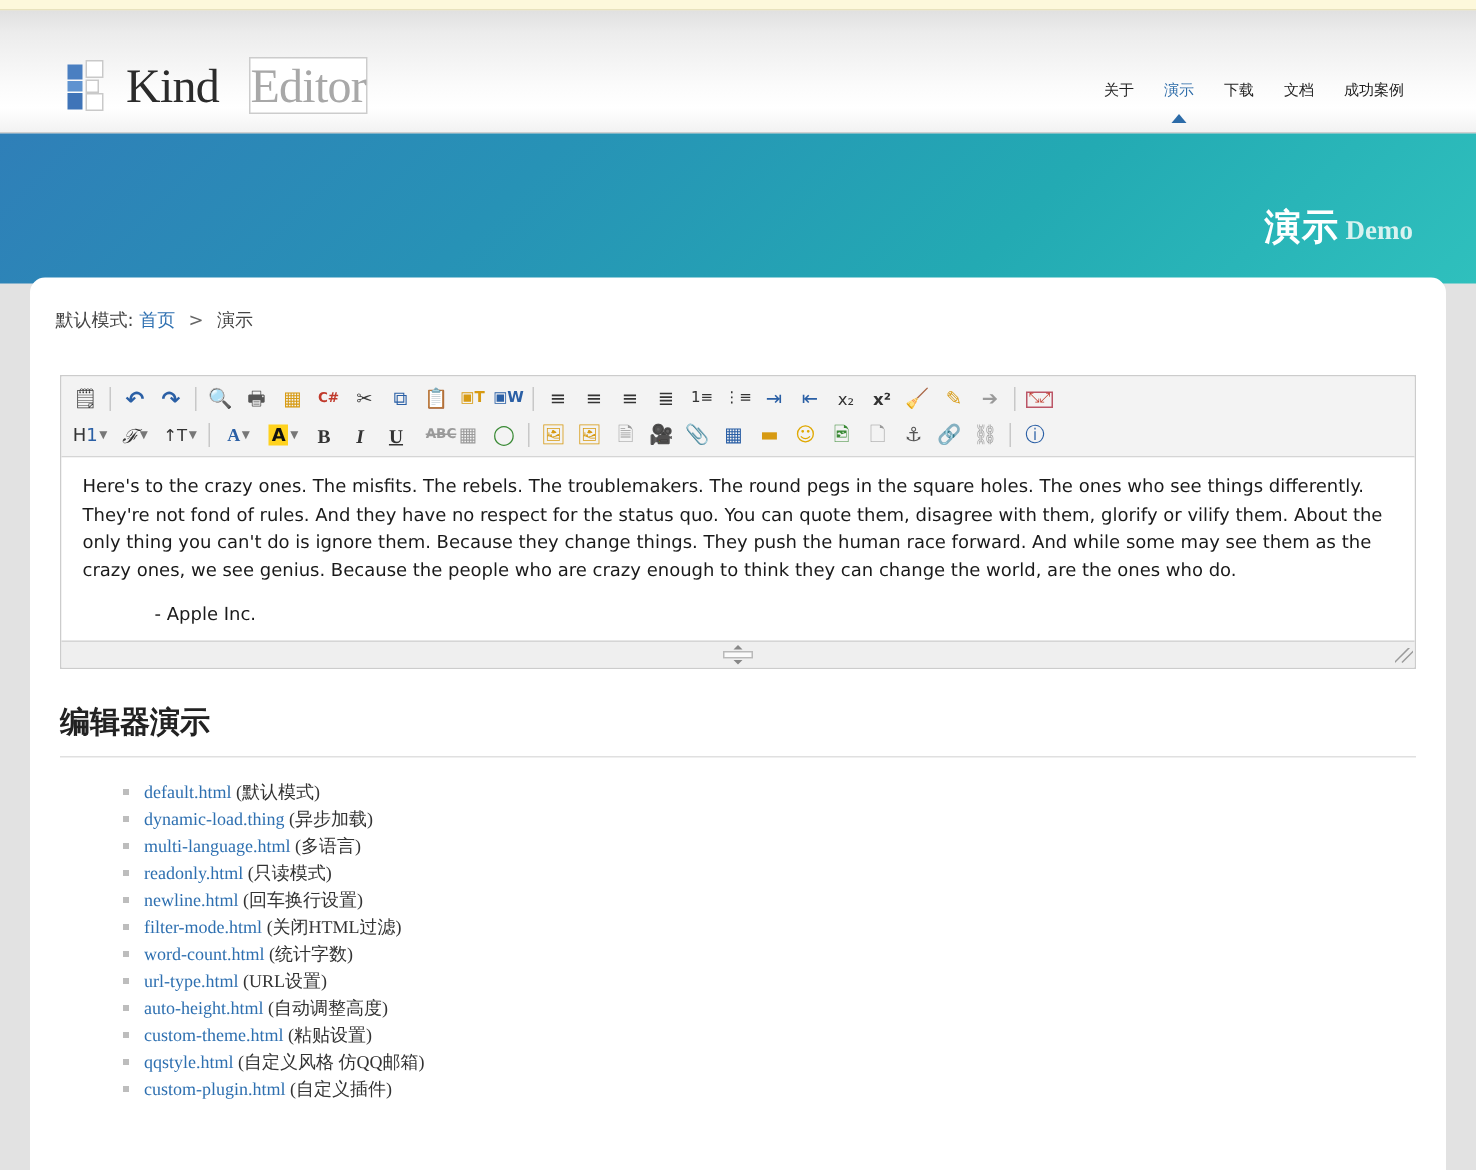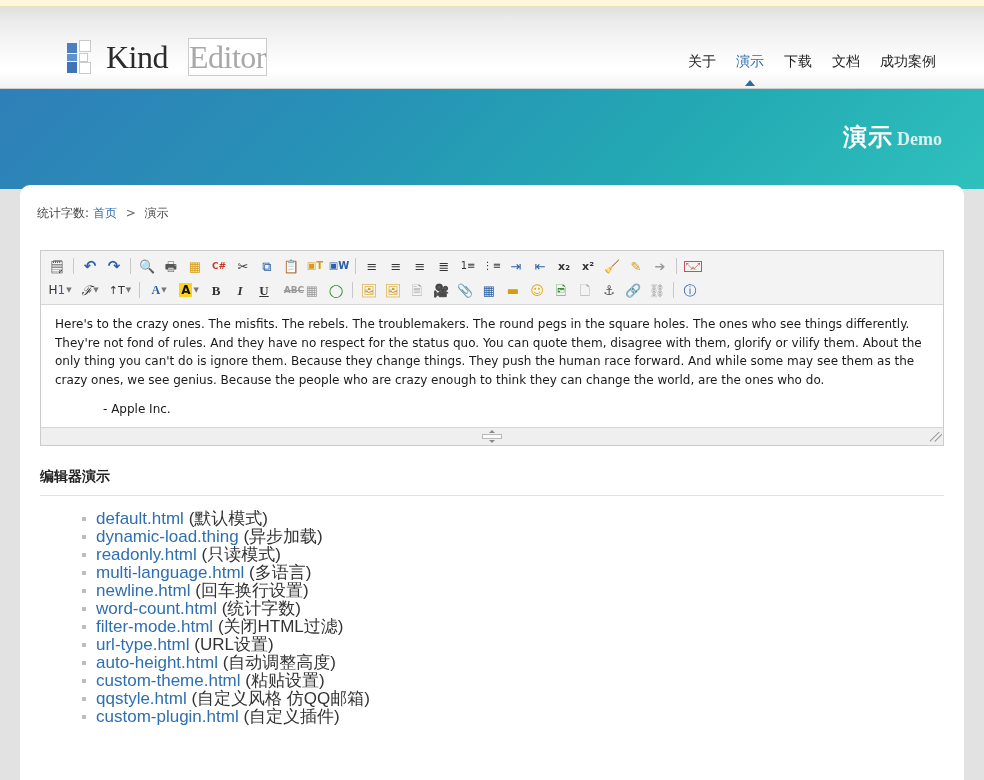--- a/index.html
+++ b/index.html
@@ -18,59 +18,59 @@
 
   
   .header {
     height: 82px;
     background: linear-gradient(to bottom, #e0e0e0 0%, #ececec 18%, #fbfbfb 62%, #ffffff 80%, #f2f2f2 100%);
     position: relative;
     border-bottom: 1px solid #cfcfcf;
   }
   .logo-wrap {
     position: absolute; left: 45px; top: 33px;
-    display: flex; align-items: center; margin-left: 22px;
+    display: flex; align-items: center;
   }
   .logo-mark {
     width: 30px; height: 34px; position: relative; margin-right: 9px;
   }
   .logo-mark i { position: absolute; display: block; }
   .lm1 { left:0;  top:3px;  width:10px; height:10px; background:#4a7fc1; }
   .lm2 { left:12px;top:0;   width:12px; height:12px; background:#ffffff; border:1px solid #c9c9c9; }
   .lm3 { left:0;  top:14px; width:10px; height:7px;  background:#5f93d0; }
   .lm4 { left:12px;top:13px;width:9px;  height:9px;  background:#ffffff; border:1px solid #c9c9c9; }
   .lm5 { left:0;  top:22px; width:10px; height:11px; background:#3f74b8; }
   .lm6 { left:12px;top:22px;width:12px; height:12px; background:#ffffff; border:1px solid #c9c9c9; }
   .logo-text { font-family: "Liberation Serif", serif; font-size: 32px; letter-spacing: -0.5px; line-height: 1; }
   .logo-text .kind { color: #2b2b2b; }
   .logo-text .editor { color: #a8a8a8; }
 
   .nav {
     position: absolute; right: 48px; top: 46px;
     display: flex; align-items: flex-start; gap: 20px;
   }
   .nav-item {
-    font-size: 14px; color: #1f1f1f; text-decoration: none;
+    font-size: 10px; color: #1f1f1f; text-decoration: none;
     font-family: Liberation Sans, sans-serif;
     position: relative; padding-bottom: 2px; cursor: pointer;
   }
   .nav-item.active { color: #2c6ba8; }
   .nav-arrow {
     position: absolute; left: 50%; transform: translateX(-50%); bottom: -13px;
     width: 0; height: 0; border-left: 5px solid transparent;
     border-right: 5px solid transparent; border-bottom: 6px solid #2c6ba8;
   }
 
   
   .banner {
     height: 100px; position: relative;
     background: linear-gradient(135deg, #2f7fb8 0%, #2792b6 35%, #23aab3 68%, #2fc0bd 100%);
   }
   .banner-title {
-    position: absolute; right: 42px; bottom: 36px;
+    position: absolute; right: 42px; bottom: 22px;
     color: #ffffff; white-space: nowrap;
   }
   .banner-title .cn { font-size: 24px; font-weight: bold; letter-spacing: 1px; font-family: "DejaVu Sans", sans-serif; }
   .banner-title .en { font-size: 18px; font-weight: bold; color: #d9f2f0; font-family: "Liberation Serif", serif; margin-left: 4px; }
 
   
   .panel {
     position: absolute; left: 20px; top: 185px;
     width: 944px; min-height: 595px;
     background: #ffffff;
@@ -141,29 +141,29 @@
   .resize-c::before, .resize-c::after {
     content: ""; position: absolute; background: #9a9a9a; height: 1px; width: 14px;
     transform: rotate(-45deg); transform-origin: left bottom;
   }
   .resize-c::before { left: 0px; bottom: 2px; }
   .resize-c::after  { left: 5px; bottom: 2px; }
 
   
   .section-title {
     margin: 22px 20px 0 20px;
-    font-size: 14px; font-weight: bold; color: #222;
+    font-size: 20px; font-weight: bold; color: #222;
     font-family: "DejaVu Sans", sans-serif;
     padding-bottom: 9px;
     border-bottom: 1px solid #e0e0e0;
   }
   .demo-list { margin: 14px 0 0 0; padding: 0 0 0 62px; list-style: none; }
   .demo-list li {
-    font-size: 17px; line-height: 18px; color: #333;
-    font-family: Liberation Sans, sans-serif;
+    font-size: 12px; line-height: 18px; color: #333;
+    font-family: Liberation Serif, serif;
     position: relative; padding-left: 14px;
   }
   .demo-list li::before {
     content: ""; position: absolute; left: 0; top: 7px;
     width: 4px; height: 4px; background: #bdbdbd;
   }
   .demo-list a { color: #2d6fb0; text-decoration: none; cursor: pointer; }
   .demo-list .note { color: #333; }
 
   
@@ -213,21 +213,21 @@
 
 <div class="banner">
   <div class="banner-title">
     <span class="cn">演示</span><span class="en">Demo</span>
   </div>
 </div>
 
 <div class="panel">
 
   <div class="breadcrumb">
-    <span>统计字数:</span>
+    <span>默认模式:</span>
     <a>首页</a>
     <span class="sep">&gt;</span>
     <span class="cur">演示</span>
   </div>
 
   <div class="editor">
 
     <div class="toolbar">
 
       <div class="tb-row">
@@ -288,21 +288,21 @@
         <div class="tb-btn">
             <span class="tb-ico fs-sm">⋮≡</span>
           </div>
         <div class="tb-btn">
             <span class="tb-ico g-blue">⇥</span>
           </div>
         <div class="tb-btn">
             <span class="tb-ico g-blue">⇤</span>
           </div>
         <div class="tb-btn">
-            <span class="tb-ico" style="font-size:11px;font-weight:bold;">x₂</span>
+            <span class="tb-ico" style="font-size:11px;font-weight:normal;">x₂</span>
           </div>
         <div class="tb-btn">
             <span class="tb-ico" style="font-size:11px;font-weight:bold;">x²</span>
           </div>
         <div class="tb-btn">
             <span class="tb-ico g-gold">🧹</span>
           </div>
         <div class="tb-btn">
             <span class="tb-ico g-gold">✎</span>
           </div>
@@ -415,25 +415,25 @@
       </div>
       <div class="resize-c"></div>
     </div>
   </div>
 
   <div class="section-title">编辑器演示</div>
 
   <ul class="demo-list">
     <li><a>default.html</a> <span class="note">(默认模式)</span></li>
     <li><a>dynamic-load.thing</a> <span class="note">(异步加载)</span></li>
+    <li><a>multi-language.html</a> <span class="note">(多语言)</span></li>
     <li><a>readonly.html</a> <span class="note">(只读模式)</span></li>
-    <li><a>multi-language.html</a> <span class="note">(多语言)</span></li>
     <li><a>newline.html</a> <span class="note">(回车换行设置)</span></li>
+    <li><a>filter-mode.html</a> <span class="note">(关闭HTML过滤)</span></li>
     <li><a>word-count.html</a> <span class="note">(统计字数)</span></li>
-    <li><a>filter-mode.html</a> <span class="note">(关闭HTML过滤)</span></li>
     <li><a>url-type.html</a> <span class="note">(URL设置)</span></li>
     <li><a>auto-height.html</a> <span class="note">(自动调整高度)</span></li>
     <li><a>custom-theme.html</a> <span class="note">(粘贴设置)</span></li>
     <li><a>qqstyle.html</a> <span class="note">(自定义风格 仿QQ邮箱)</span></li>
     <li><a>custom-plugin.html</a> <span class="note">(自定义插件)</span></li>
   </ul>
 
 </div>
 
 </body></html>

